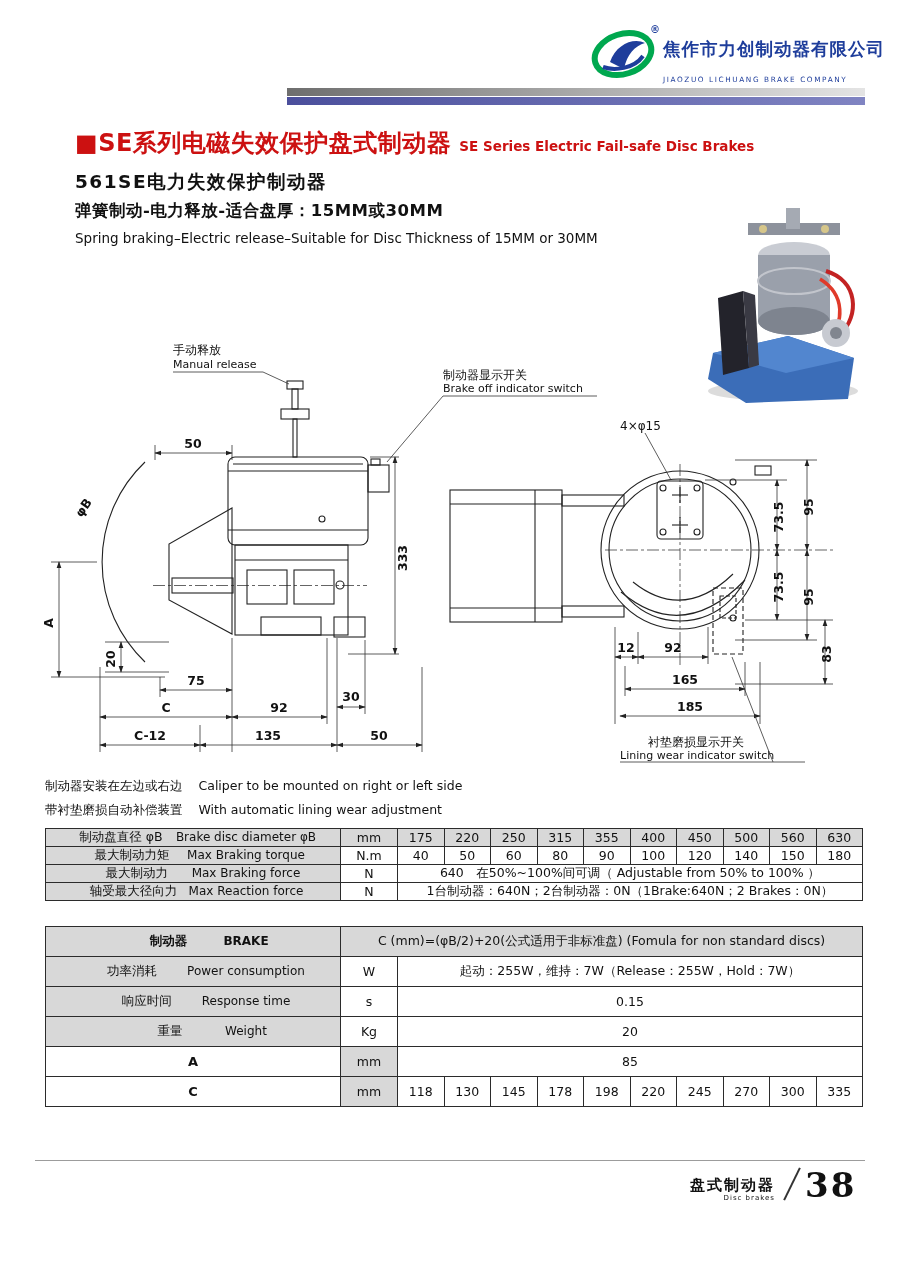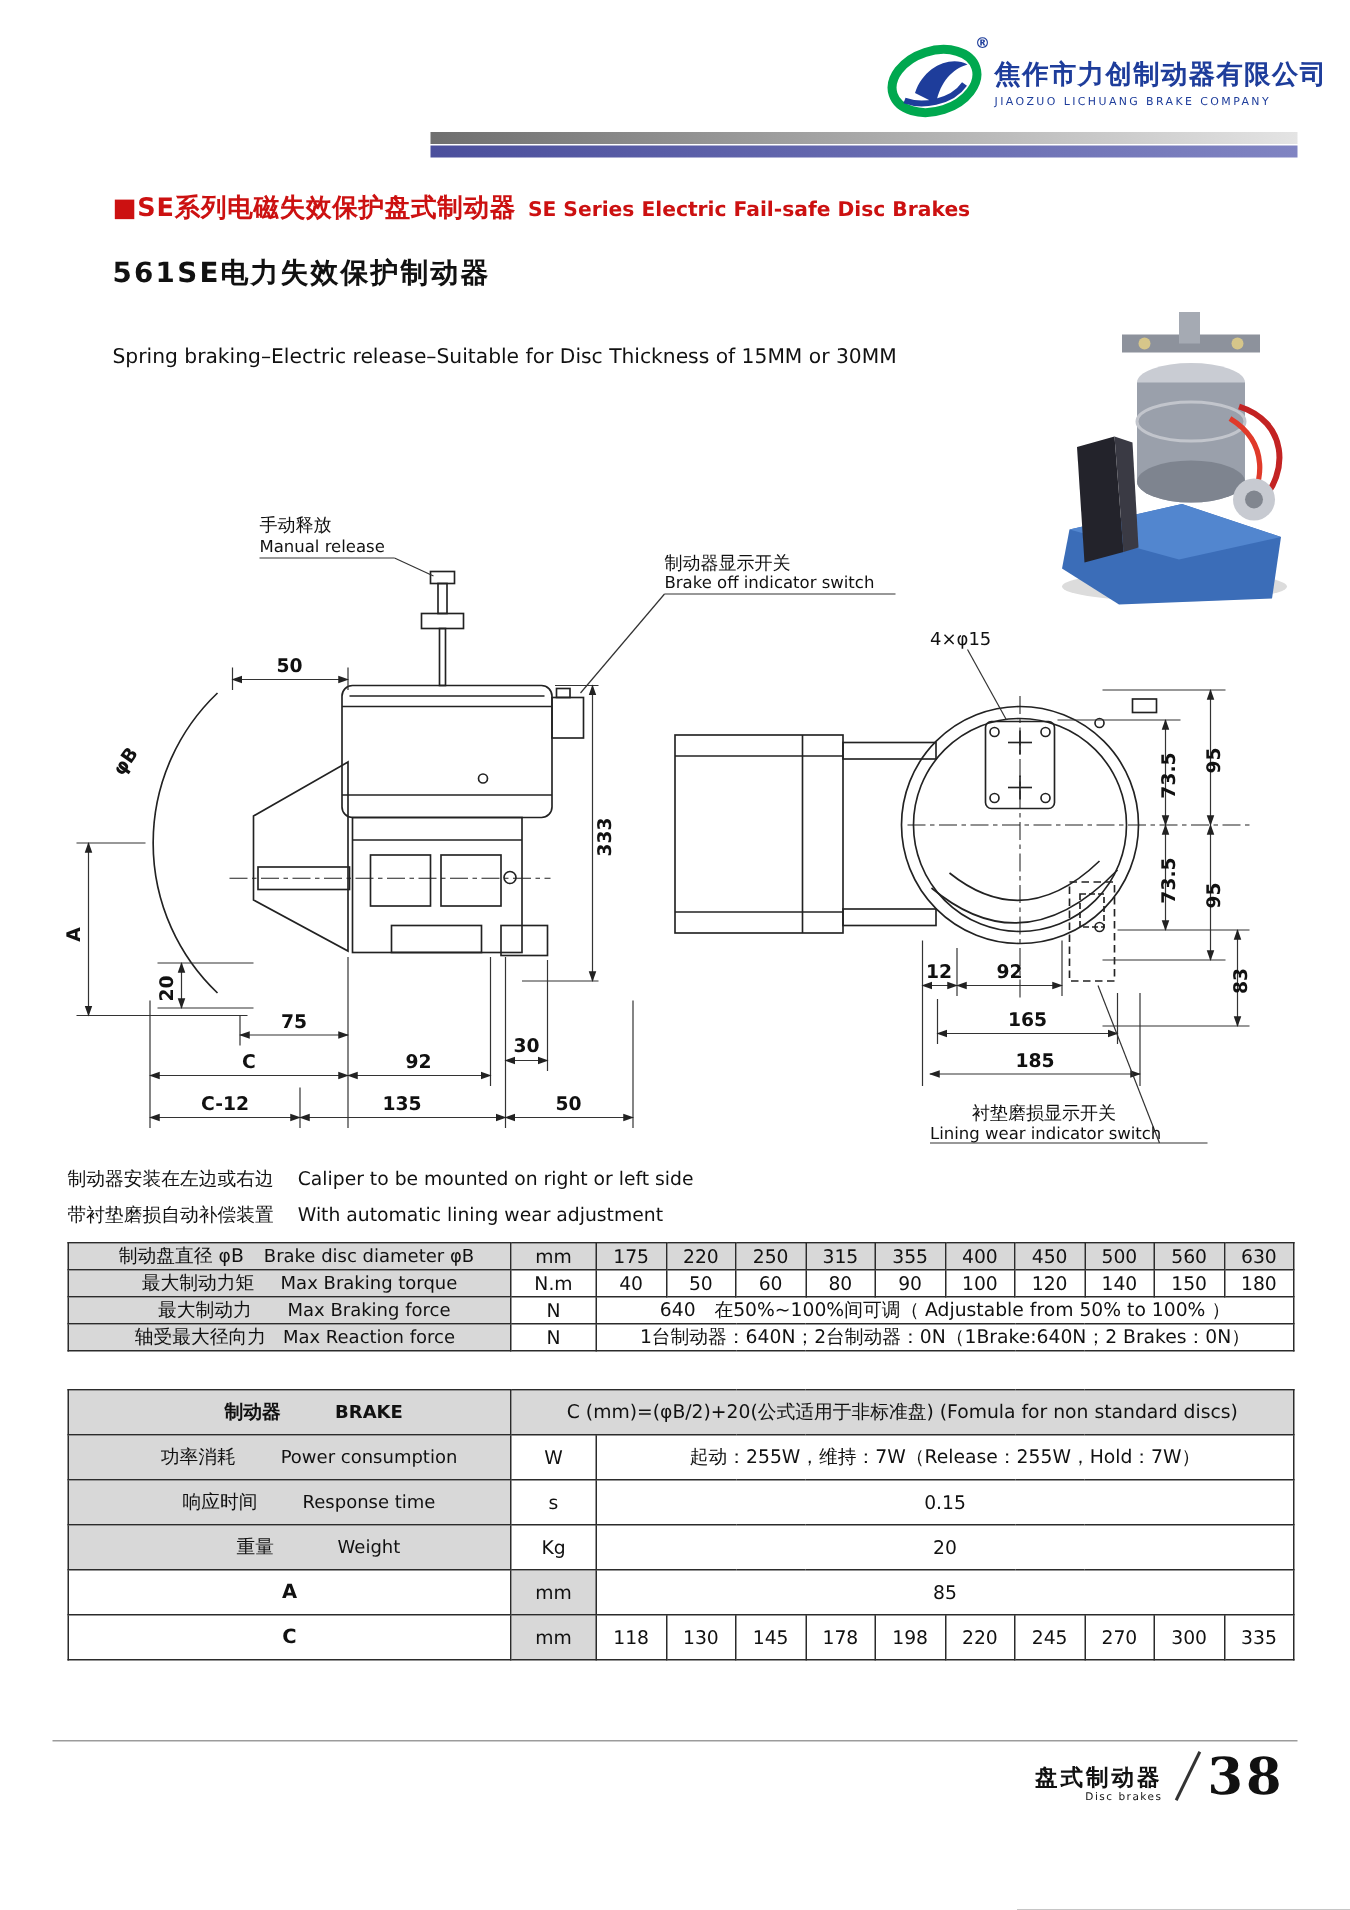--- a/index.html
+++ b/index.html
@@ -2,26 +2,26 @@
 <html><head>
 <meta charset="utf-8">
 <style>
   *{margin:0;padding:0;box-sizing:border-box}
   html,body{background:#9a9a9a}
   .page{position:relative;width:900px;height:1273px;margin:0 auto;background:#fff;
         font-family:"DejaVu Sans","Liberation Sans",sans-serif;color:#111;overflow:hidden}
   .abs{position:absolute}
   .blue{color:#1e3d9b}
   .company-cn{font-size:17.5px;font-weight:bold;letter-spacing:1px}
-  .company-en{font-size:7.3px;letter-spacing:1.6px;margin-top:2px}
+  .company-en{font-size:7.3px;letter-spacing:1.6px;margin-top:14px}
   .reg{font-size:10px;font-weight:bold}
   .bar1{height:8px;background:linear-gradient(to right,#6e6e6e,#e4e4e4)}
   .bar2{height:8px;background:linear-gradient(to right,#4b4f9c,#8084c2);margin-top:1px}
   .series-title{display:flex;align-items:baseline;gap:8px;color:#cc1111;white-space:nowrap}
-  .series-cn{font-size:17px;font-weight:bold;letter-spacing:.5px}
+  .series-cn{font-size:24px;font-weight:bold;letter-spacing:.5px}
   .series-en{font-size:13.5px;font-weight:bold}
   .model{font-size:18.5px;font-weight:bold;letter-spacing:1.5px}
   .feat-cn{font-size:16.5px;font-weight:bold;letter-spacing:.5px}
   .feat-en{font-size:13.5px}
   .note{font-size:12.5px;white-space:nowrap}
   .note .cn{margin-right:16px}
   table.spec{border-collapse:collapse;table-layout:fixed;width:817px;font-size:12.5px}
   table.spec td{border:1px solid #2b2b2b;height:18px;text-align:center;padding:0;
                 overflow:hidden;white-space:nowrap}
   table.t2 td{height:30px}
@@ -65,20 +65,21 @@
   <div class="abs" style="left:287px;top:88px;width:578px">
     <div class="bar1"></div>
     <div class="bar2"></div>
   </div>
 
   <div class="abs series-title" style="left:75px;top:127px">
     <span class="series-cn">■SE系列电磁失效保护盘式制动器</span>
     <span class="series-en">SE Series Electric Fail-safe Disc Brakes</span>
   </div>
   <div class="abs model" style="left:75px;top:169px">561SE电力失效保护制动器</div>
+  <div class="abs feat-cn" style="left:75px;top:200px">弹簧制动-电力释放-适合盘厚：15MM或30MM</div>
   <div class="abs feat-en" style="left:75px;top:230px">Spring braking–Electric release–Suitable for Disc Thickness of 15MM or 30MM</div>
 
   <svg class="abs" style="left:688px;top:203px" width="178" height="205" viewBox="0 0 178 205">
     <ellipse cx="95" cy="188" rx="75" ry="10" fill="#dcdcdc"></ellipse>
     <path d="M25 150 L100 133 L166 155 L160 196 L58 200 L20 176 Z" fill="#3b6db8"></path>
     <path d="M25 150 L100 133 L166 155 L98 170 Z" fill="#5286cf"></path>
     <path d="M30 95 L55 88 L61 165 L35 172 Z" fill="#23232b"></path>
     <path d="M55 88 L67 92 L71 162 L61 165 Z" fill="#3a3a44"></path>
     <rect x="60" y="20" width="92" height="12" fill="#8d929c"></rect>
     <rect x="98" y="5" width="14" height="21" fill="#a5aab3"></rect>

